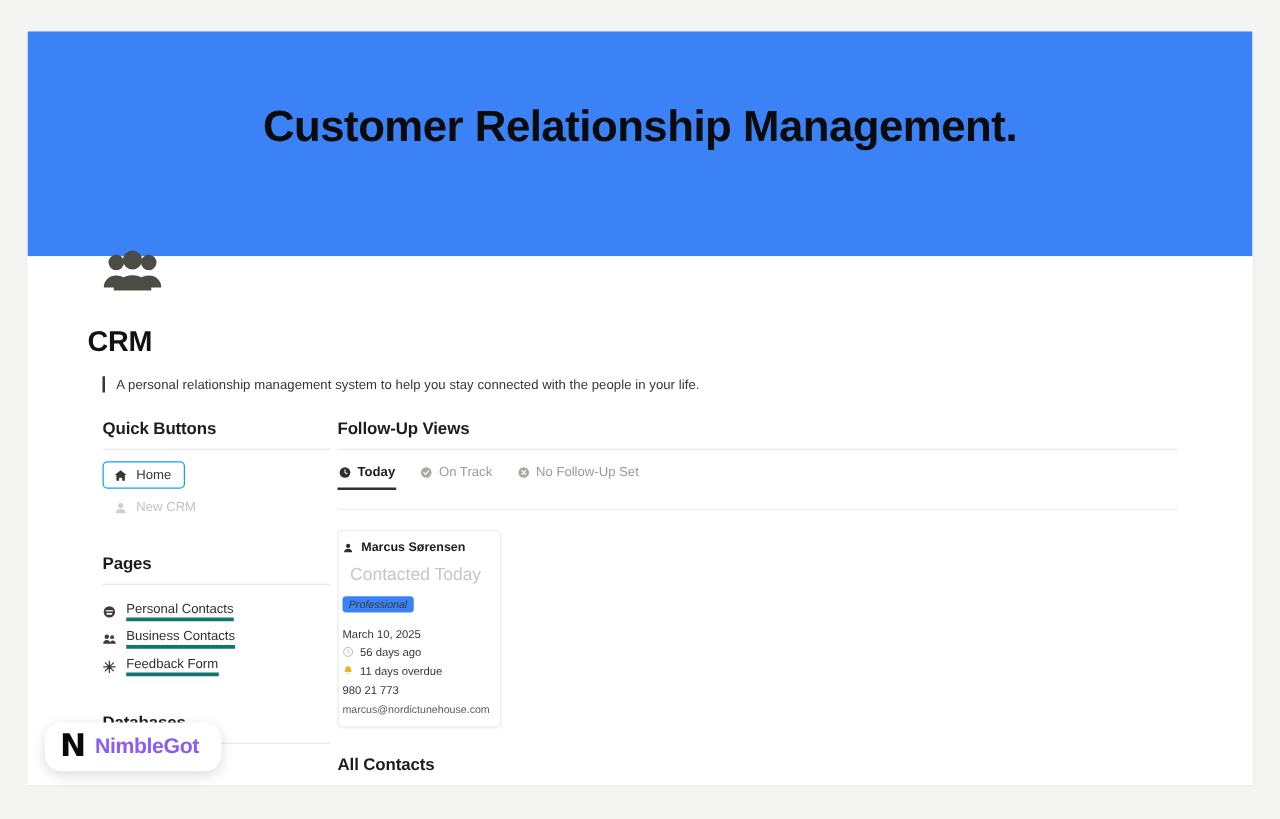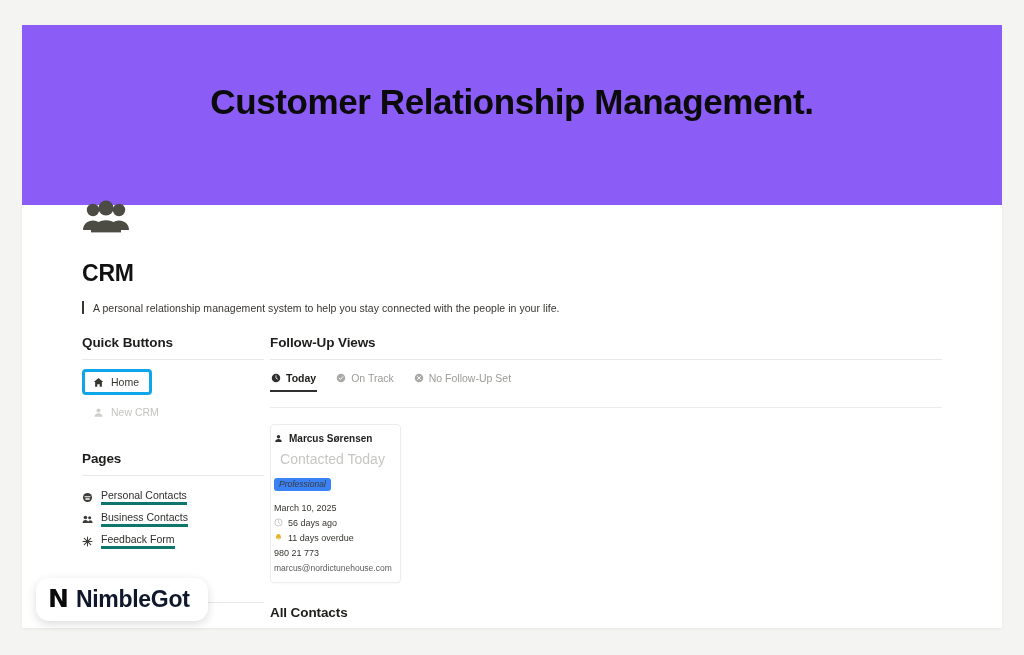--- a/index.html
+++ b/index.html
@@ -35,21 +35,21 @@
     box-shadow: 0 1px 3px rgba(0,0,0,0.05);
   }
 
   
   .hero {
     position: absolute;
     left: 0;
     top: 0;
     width: 980px;
     height: 180px;
-    background: #8b5cf6;
+    background: #3b82f6;
   }
 
   .hero-title {
     position: absolute;
     left: 0;
     top: 57px;
     width: 980px;
     text-align: center;
     font-size: 35px;
     font-weight: bold;
@@ -71,21 +71,21 @@
   .page-icon {
     position: absolute;
     left: 60px;
     top: -5px;
     width: 48px;
     height: 38px;
   }
 
   .doc-title {
     position: absolute;
-    left: 60px;
+    left: 48px;
     top: 55px;
     font-size: 23px;
     font-weight: bold;
     color: #121212;
     letter-spacing: -0.2px;
   }
 
   .callout {
     position: absolute;
     left: 60px;
@@ -140,21 +140,21 @@
     margin-top: 9px;
   }
 
   
   .qb-list { margin-top: 9px; }
 
   .qb-btn {
     display: inline-flex;
     align-items: center;
     gap: 7px;
-    border: 3px solid #0ea5e9;
+    border: 1px solid #0ea5e9;
     border-radius: 4px;
     padding: 4px 10px 4px 8px;
     font-size: 10.5px;
     color: #37352f;
     background: #fff;
   }
 
   .qb-btn.muted {
     border-color: transparent;
     color: #c3c3c0;
@@ -278,23 +278,23 @@
   }
   .brand-n {
     font-size: 25px;
     font-weight: bold;
     color: #0a0a0a;
     line-height: 0.9;
     font-family: "DejaVu Sans", sans-serif;
     letter-spacing: -1px;
   }
   .brand-name {
-    font-size: 23px;
-    font-weight: bold;
-    color: #0f172a;
+    font-size: 17px;
+    font-weight: bold;
+    color: #8b5cf6;
     letter-spacing: -0.3px;
   }
 </style>
 </head>
 <body>
 
 <div class="screen">
 
   <div class="page-card">
 

